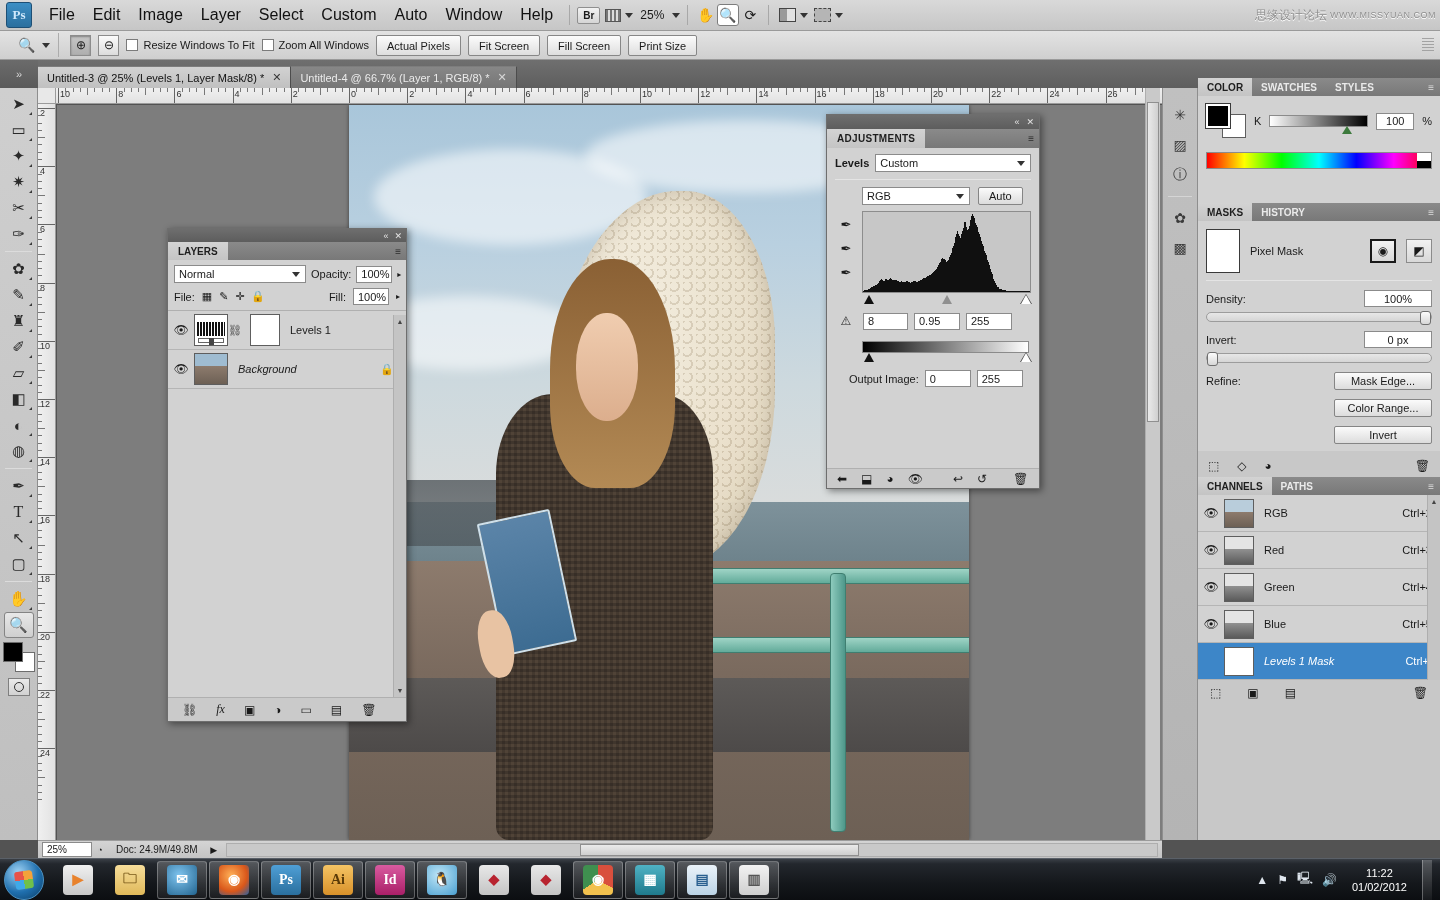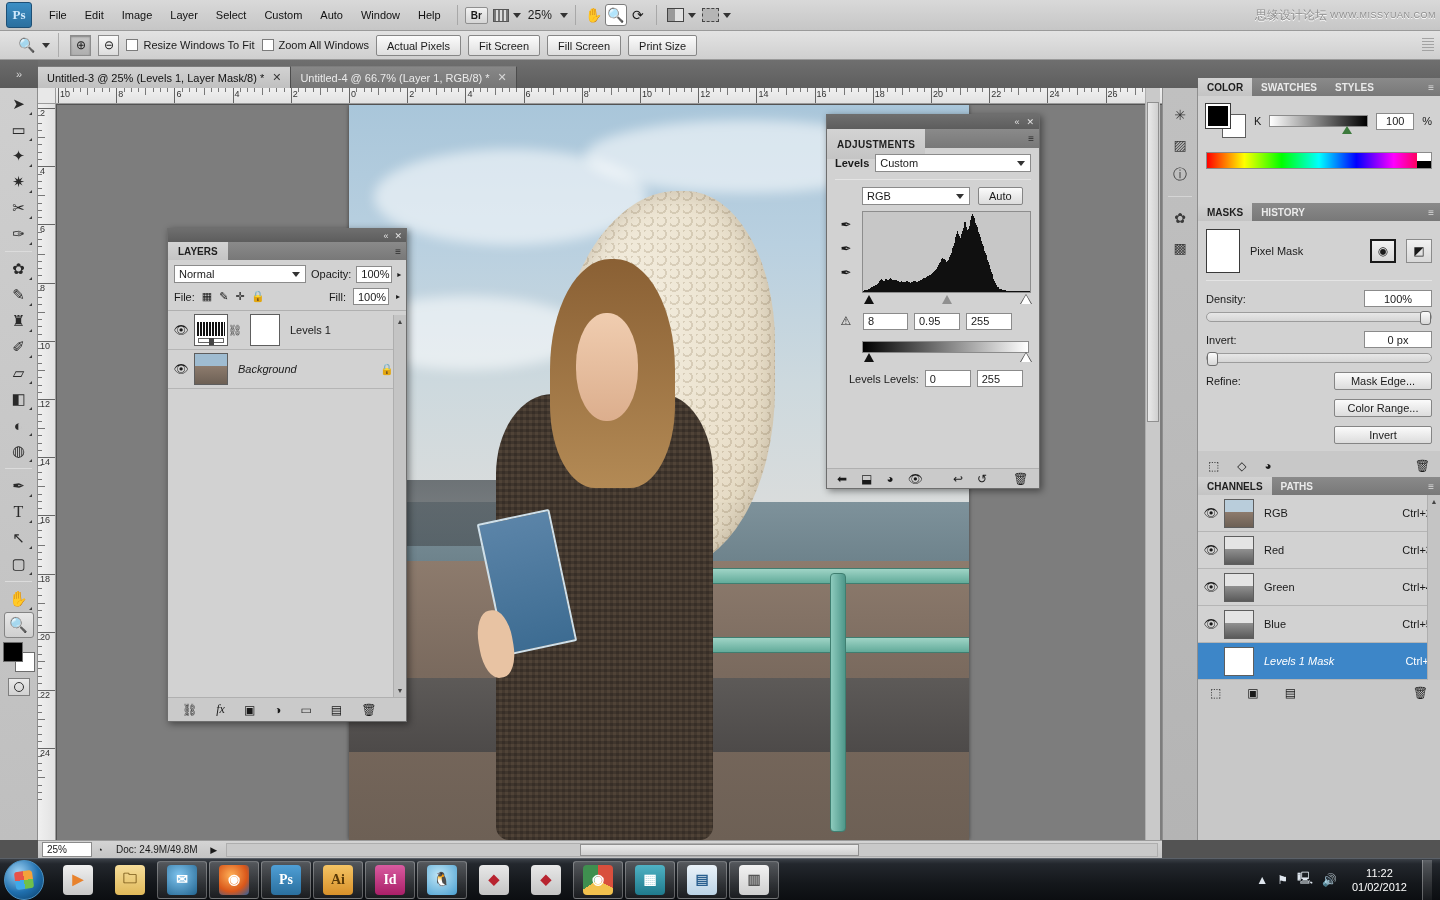--- a/index.html
+++ b/index.html
@@ -22,21 +22,21 @@
   }
   .ps-logo {
     width:26px; height:26px; margin:0 8px 0 6px;
     background:linear-gradient(#3c8ec4,#2b6f9e);
     border:1px solid #1d4f75; border-radius:3px;
     color:#cfe8fb; font-weight:bold; font-size:13px;
     display:flex; align-items:center; justify-content:center;
     font-family:"Liberation Serif", serif;
   }
   .menu-item {
-    padding:4px 9px; font-size:11px; color:#111; cursor:default;
+    padding:4px 9px; font-size:16px; color:#111; cursor:default;
     white-space:nowrap;
   }
   .mb-sep { width:1px; height:20px; background:#a8a8a8; margin:0 7px; }
   .mb-btn {
     border:1px solid #8f8f8f; background:linear-gradient(#f2f2f2,#d5d5d5);
     border-radius:2px; padding:2px 5px; font-size:10px; font-weight:bold;
     min-width:22px; text-align:center; margin-right:2px;
   }
   .mb-icon { display:flex; align-items:center; padding:0 3px; }
   .caret { width:0;height:0;border-left:4px solid transparent;border-right:4px solid transparent;border-top:5px solid #333; margin-left:4px; }
@@ -193,21 +193,21 @@
 
   
   .adjpanel {
     position:absolute; left:826px; top:114px; width:214px; height:375px;
     background:#d2d2d2; border:1px solid #6e6e6e;
     box-shadow:2px 2px 7px rgba(0,0,0,.45);
   }
   .adj-titlebar { height:14px; background:linear-gradient(#6e6e6e,#5d5d5d);
     display:flex; align-items:center; justify-content:flex-end; gap:7px; padding-right:5px; color:#e3e3e3; font-size:9px; }
   .adj-tabrow { height:19px; background:linear-gradient(#8a8a8a,#787878); display:flex; align-items:stretch; }
-  .adj-tab { background:linear-gradient(#d3d3d3,#c4c4c4); padding:15px 10px; display:flex; align-items:center;
+  .adj-tab { background:linear-gradient(#d3d3d3,#c4c4c4); padding:4px 10px; display:flex; align-items:center;
     font-size:10px; font-weight:bold; letter-spacing:.3px; color:#1e1e1e; }
   .adj-menu { margin-left:auto; display:flex; align-items:center; padding-right:5px; color:#2b2b2b; font-size:10px; }
   .adj-body { padding:6px 8px; }
   .row { display:flex; align-items:center; gap:6px; }
   .lbl { font-size:11px; }
   .select {
     flex:1; height:18px; background:#fff; border:1px solid #8b8b8b;
     display:flex; align-items:center; padding:0 4px; font-size:11px; position:relative;
   }
   .select .ar { position:absolute; right:5px; top:6px; width:0;height:0;
@@ -1047,21 +1047,21 @@
           <div class="num w1">8</div>
           <div class="num w2">0.95</div>
           <div class="num w3">255</div>
         </div>
         <div class="gradbar"></div>
         <div class="out-slider">
           <span class="mk black" style="left:2px;"></span>
           <span class="mk white" style="left:159px;"></span>
         </div>
         <div class="outrow">
-          <span class="lbl">Levels Levels:</span>
+          <span class="lbl">Output Image:</span>
           <div class="num w2">0</div>
           <div class="num w3">255</div>
         </div>
       </div>
       <div class="adj-footer">
         <span>⬅</span>
         <span>⬓</span>
         <span>◕</span>
         <span>👁</span>
         <span style="margin-left:16px">↩</span>

